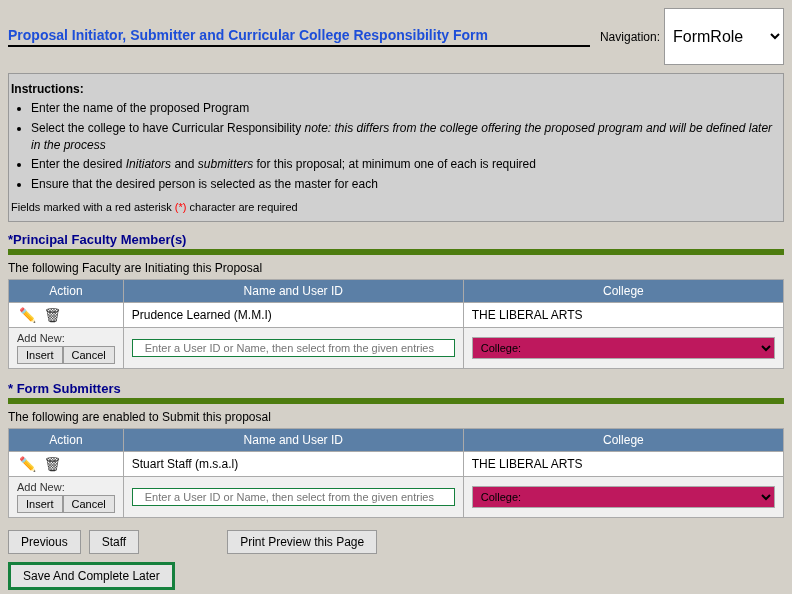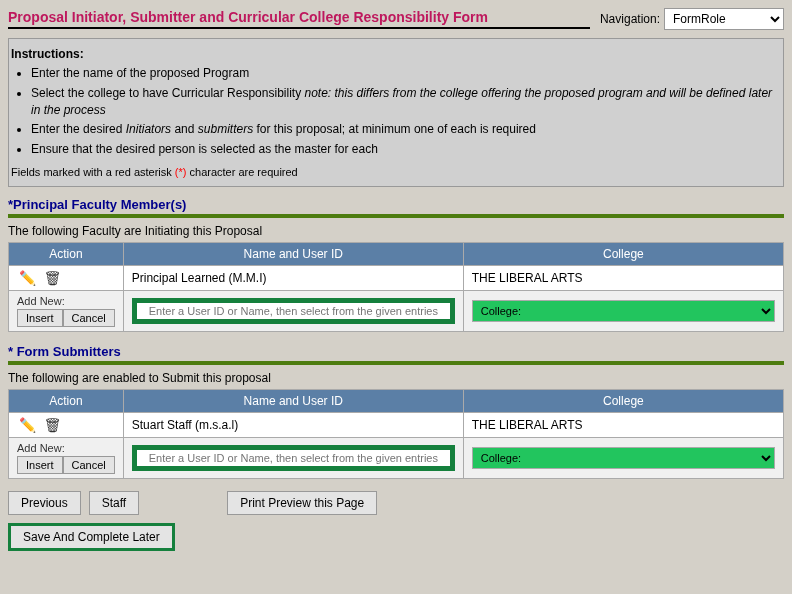--- a/index.html
+++ b/index.html
@@ -1,54 +1,54 @@
 <!DOCTYPE html>
 <html><head>
   <meta charset="utf-8">
   <style>
     * { box-sizing: border-box; margin: 0; padding: 0; }
     body { font-family: Arial, sans-serif; font-size: 12px; background: #d4d0c8; width: 792px; min-height: 594px; }
 
     .page-container { background: #d4d0c8; padding: 8px; width: 792px; }
 
     .header-bar { display: flex; align-items: center; justify-content: space-between; margin-bottom: 8px; }
-    .page-title { font-size: 14px; font-weight: bold; color: #be185d; border-bottom: 2px solid #000; flex: 1; padding-bottom: 2px; }
+    .page-title { font-size: 14px; font-weight: bold; color: #1d4ed8; border-bottom: 2px solid #000; flex: 1; padding-bottom: 2px; }
     .nav-container { display: flex; align-items: center; gap: 4px; margin-left: 10px; white-space: nowrap; }
     .nav-label { font-size: 12px; }
-    .nav-select { font-size: 12px; border: 1px solid #999; padding: 2px 4px; background: #fff; width: 120px; }
+    .nav-select { font-size: 16px; border: 1px solid #999; padding: 18px 4px; background: #fff; width: 120px; }
 
     .instructions-box { background: #d0d0d0; border: 1px solid #999; padding: 8px 2px; margin-bottom: 10px; font-size: 12px; }
     .instructions-box strong { font-weight: bold; }
     .instructions-box ul { margin-left: 20px; margin-top: 4px; }
     .instructions-box ul li { margin-bottom: 3px; line-height: 1.4; }
     .instructions-box .italic { font-style: italic; }
     .required-note { margin-top: 8px; font-size: 11px; }
     .red-asterisk { color: red; }
 
     .section { margin-bottom: 12px; }
-    .section-title { font-size: 13px; font-weight: bold; color: #00008b; border-bottom: 4px solid #4d7c0f; padding-bottom: 2px; margin-bottom: 6px; }
+    .section-title { font-size: 13px; font-weight: bold; color: #00008b; border-bottom: 6px solid #4d7c0f; padding-bottom: 2px; margin-bottom: 6px; }
     .section-subtitle { font-size: 12px; margin-bottom: 4px; }
 
     .data-table { width: 100%; border-collapse: collapse; border-radius: 19px; }
     .data-table thead tr { background: #5b7fa6; color: #fff; }
     .data-table thead th { padding: 4px 8px; text-align: center; border: 1px solid #aaa; font-size: 12px; font-weight: normal; }
     .data-table tbody tr { background: #fff; }
     .data-table tbody td { padding: 4px 8px; border: 1px solid #aaa; font-size: 12px; vertical-align: middle; }
     .data-table tbody tr.add-row { background: #f0f0f0; }
 
     .icon-btn { background: none; border: none; cursor: pointer; padding: 0 2px; font-size: 14px; }
     .edit-icon { color: #555; }
     .delete-icon { color: #333; }
 
     .add-label { font-size: 11px; color: #333; display: block; margin-bottom: 2px; }
     .action-btns { display: flex; gap: 0; }
     .form-btn { font-size: 11px; padding: 2px 8px; border: 1px solid #999; background: #e4e4e4; cursor: pointer; }
 
-    .text-input { width: 100%; font-size: 11px; padding: 2px 12px; border: 5px solid #15803d; color: #888; }
-    .college-select { width: 100%; font-size: 11px; padding: 3px 4px; border: 1px solid #aaa; background: #22c55e; }
+    .text-input { width: 100%; font-size: 11px; padding: 2px 12px; border: 1px solid #15803d; color: #888; }
+    .college-select { width: 100%; font-size: 11px; padding: 3px 4px; border: 1px solid #aaa; background: #be185d; }
 
     .bottom-btns { display: flex; align-items: center; gap: 8px; margin-top: 10px; margin-bottom: 8px; }
     .nav-btn { font-size: 12px; padding: 4px 12px; border: 1px solid #999; background: #e4e4e4; cursor: pointer; }
     .print-btn { font-size: 12px; padding: 4px 12px; border: 1px solid #999; background: #e4e4e4; cursor: pointer; margin-left: 80px; }
 
     .save-btn-row { margin-top: 4px; }
     .save-btn { font-size: 12px; padding: 4px 12px; border: 3px solid #15803d; background: #e4e4e4; cursor: pointer; }
 
     .col-action { width: 80px; }
     .col-name { width: 340px; }
@@ -96,21 +96,21 @@
           <th class="col-name">Name and User ID</th>
           <th class="col-college">College</th>
         </tr>
       </thead>
       <tbody>
         <tr>
           <td>
             <button class="icon-btn edit-icon" title="Edit">✏️</button>
             <button class="icon-btn delete-icon" title="Delete">🗑</button>
           </td>
-          <td>Principal Learned (M.M.I)</td>
+          <td>Prudence Learned (M.M.I)</td>
           <td>THE LIBERAL ARTS</td>
         </tr>
         <tr class="add-row">
           <td>
             <span class="add-label">Add New:</span>
             <div class="action-btns">
               <button class="form-btn">Insert</button>
               <button class="form-btn">Cancel</button>
             </div>
           </td>

